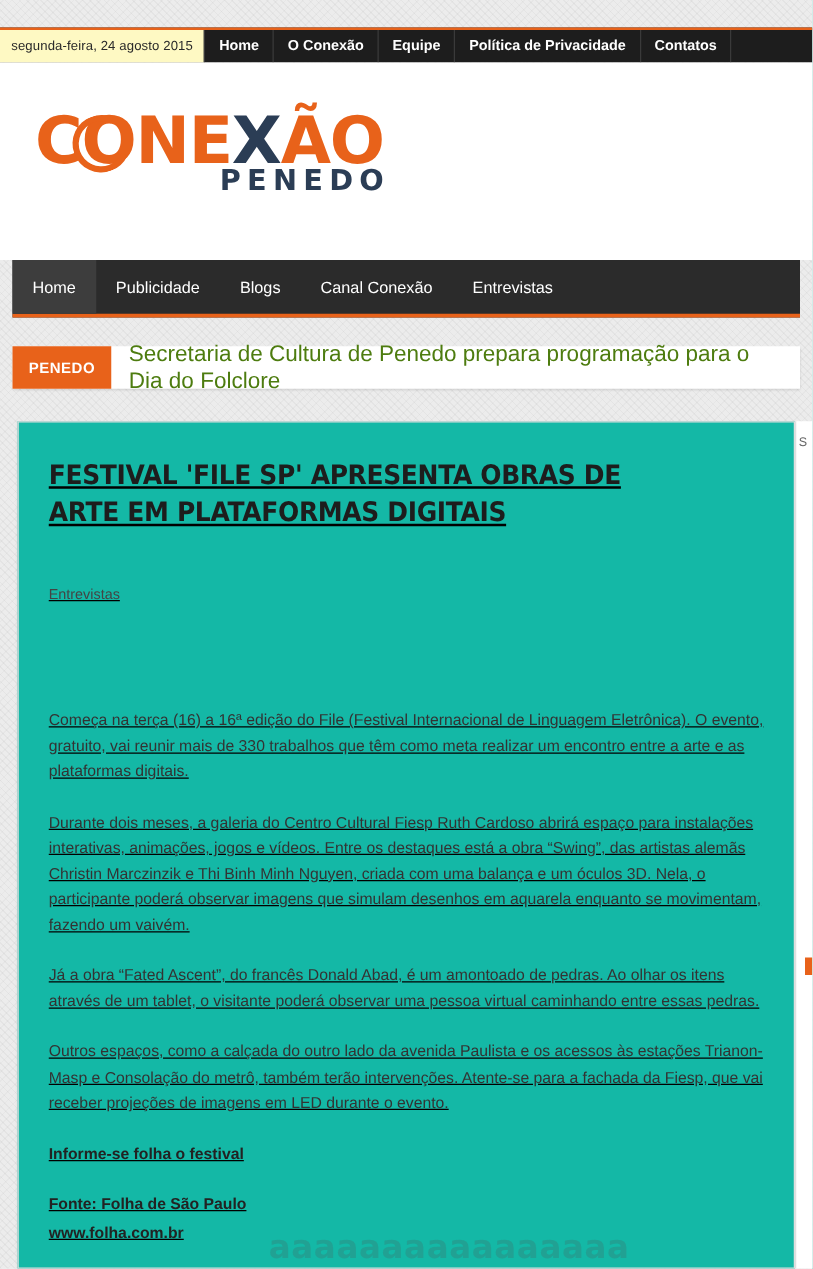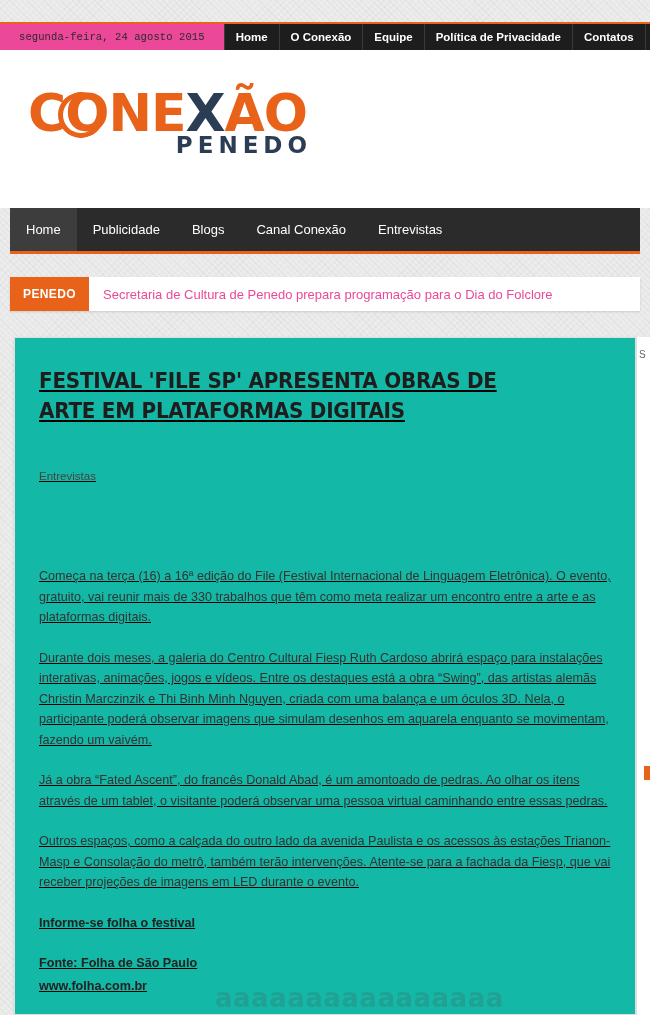--- a/index.html
+++ b/index.html
@@ -37,29 +37,28 @@
     top: 22px;
     left: 0;
     width: 650px;
     height: 28px;
     background: #1d1d1d;
     display: flex;
     align-items: stretch;
     border-top: 2px solid #e8621a;
   }
   .topbar-date {
-    background: #ec4899;
+    background: #fef9c3;
     color: #2a2a2a;
     font-size: 10.5px;
     display: flex;
     align-items: center;
-    padding: 0 19px;
+    padding: 0 9px;
     white-space: nowrap;
     letter-spacing: 0.1px;
-    font-family: Liberation Mono, monospace;
   }
   .topbar-menu {
     display: flex;
     align-items: stretch;
     height: 100%;
   }
   .topbar-item {
     color: #ffffff;
     font-size: 11.5px;
     font-weight: bold;
@@ -157,22 +156,22 @@
     background: #e8621a;
     color: #ffffff;
     font-weight: bold;
     font-size: 12px;
     letter-spacing: 0.4px;
     display: flex;
     align-items: center;
     padding: 0 13px;
   }
   .strip-text {
-    color: #ec4899;
-    font-size: 13px;
+    color: #4d7c0f;
+    font-size: 18px;
     display: flex;
     align-items: center;
     padding: 13px 14px;
   }
 
   
   .article {
     position: absolute;
     top: 337px;
     left: 14px;

